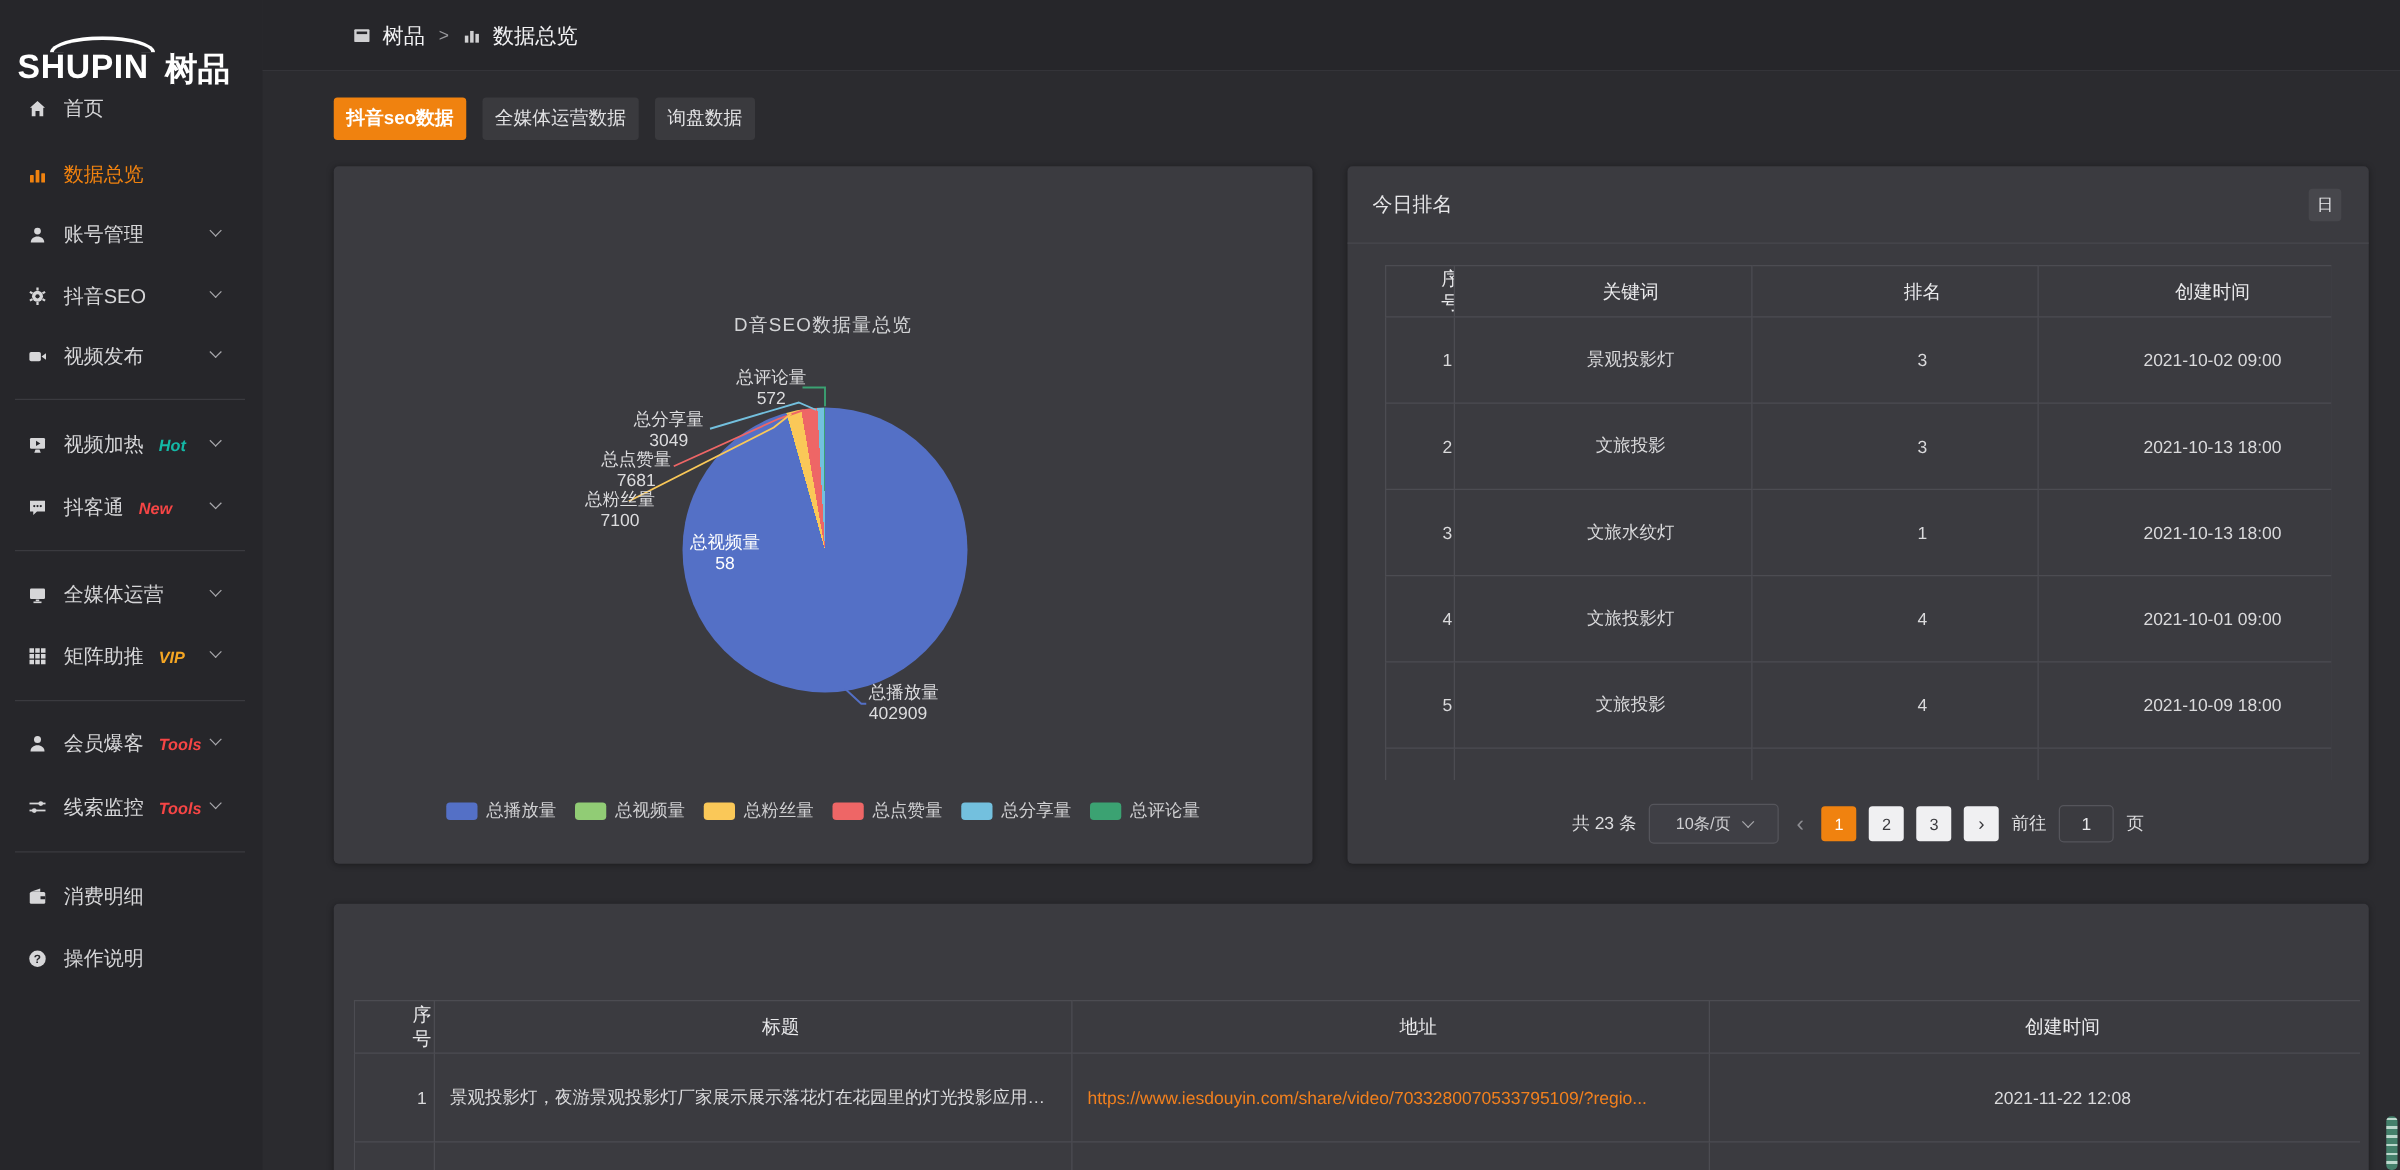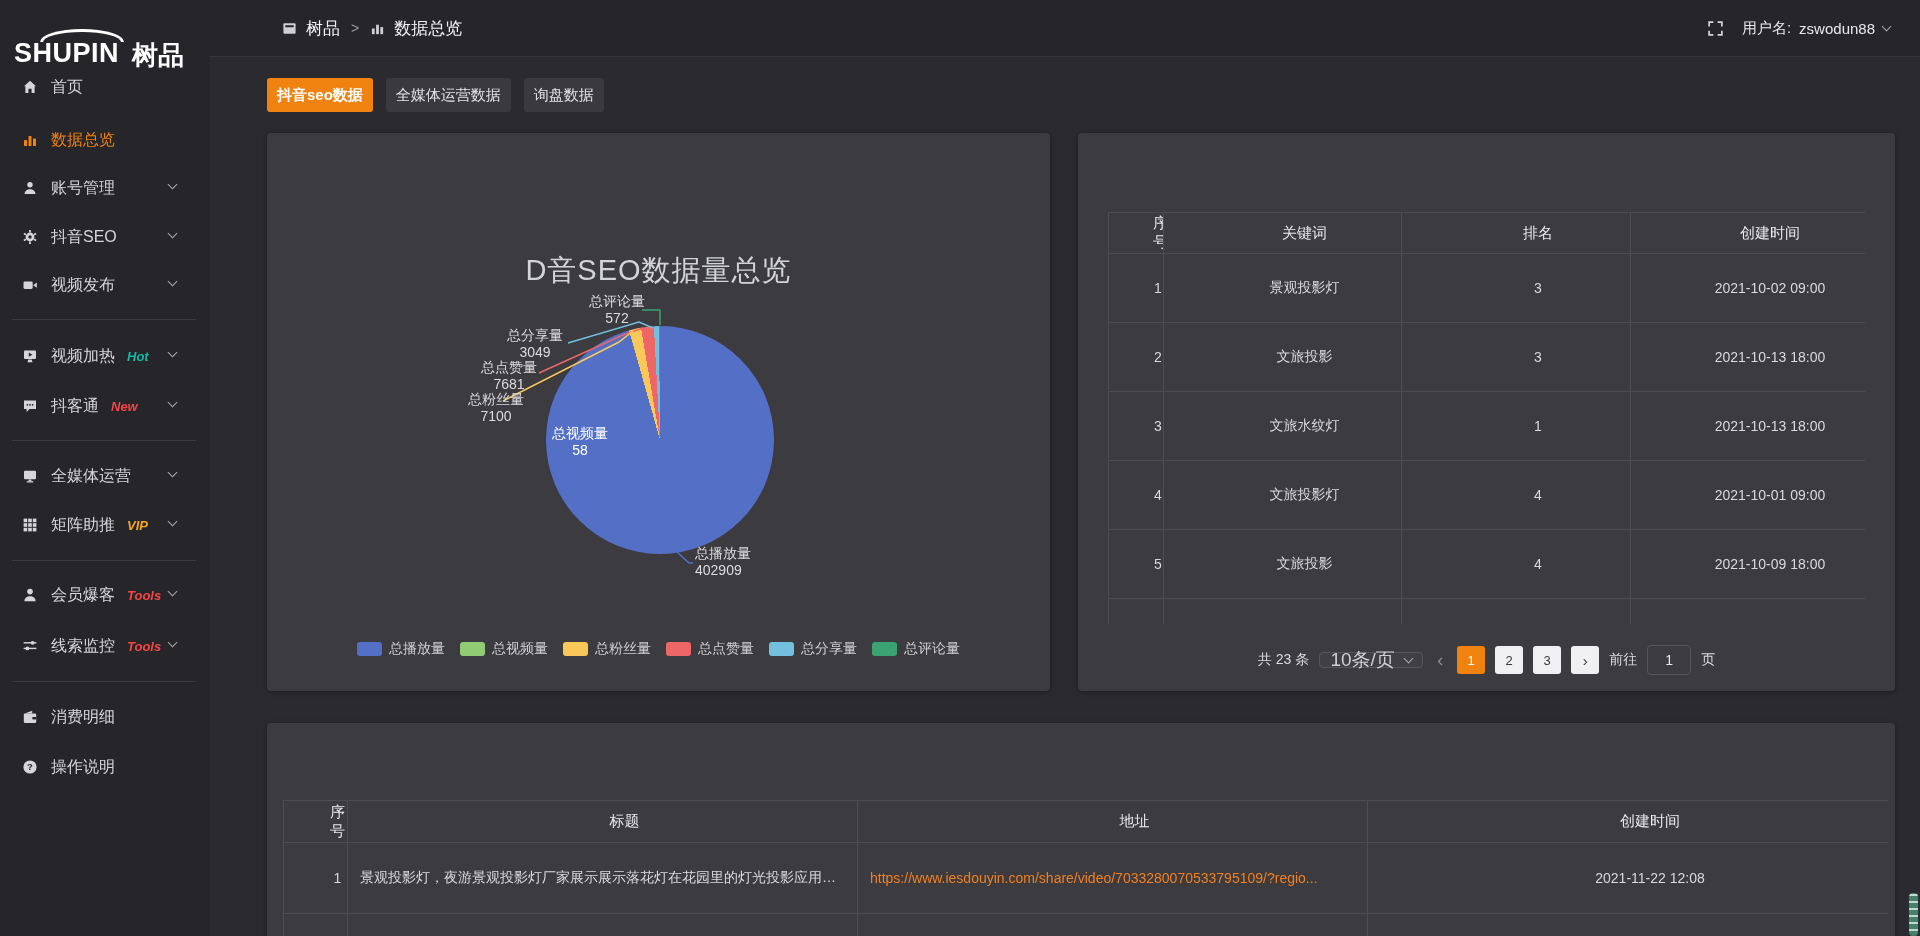--- a/index.html
+++ b/index.html
@@ -41,21 +41,21 @@
   
   .card { position:absolute; background:#3b3b40; border-radius:4px; box-shadow:0 1px 5px rgba(0,0,0,.35); }
   .card-head { position:relative; height:62px; border-bottom:1px solid #48484d; }
   .card-title { position:absolute; left:20px; top:21px; font-size:16px; color:#e8e8ea; }
   .corner-btn { position:absolute; right:22px; top:18px; width:26px; height:26px; background:#47474c; color:#ebebed; font-size:13px; display:flex; align-items:center; justify-content:center; border-radius:3px; border:none; cursor:pointer; }
   #card-overview { left:267px; top:133px; width:783px; height:558px; }
   #card-ranking  { left:1078px; top:133px; width:817px; height:558px; }
   #card-report   { left:267px; top:723px; width:1628px; height:260px; }
   
   .chart-area { position:absolute; left:0; top:62px; width:783px; height:496px; }
-  .chart-title { position:absolute; left:0; top:56px; width:100%; text-align:center; font-size:29px; color:#d3d4d6; letter-spacing:1px; }
+  .chart-title { position:absolute; left:0; top:56px; width:100%; text-align:center; font-size:15px; color:#d3d4d6; letter-spacing:1px; }
   .pie { position:absolute; left:279px; top:131px; width:228px; height:228px; border-radius:50%; }
   .callout { position:absolute; width:110px; text-align:center; font-size:14px; line-height:17px; color:#dcdcde; }
   .callout.inside { color:#fff; }
   .callout.left-align { text-align:left; }
   .lines { position:absolute; left:0; top:0; pointer-events:none; }
   .legend { position:absolute; left:0; top:445px; width:100%; display:flex; justify-content:center; align-items:center; gap:15px; }
   .legend-item { display:flex; align-items:center; gap:7px; cursor:pointer; }
   .legend-swatch { width:25px; height:14px; border-radius:3px; }
   .legend-label { font-size:14px; color:#d0d0d2; }
   
@@ -67,21 +67,21 @@
   .rank-table th { height:41px; }
   .rank-table td { height:69px; }
   .report-table-wrap { position:absolute; left:16px; top:77px; width:1605px; height:183px; overflow:hidden; }
   .report-table { width:1605px; }
   .report-table th { height:42px; }
   .report-table td { height:71px; }
   .cell-left { text-align:left; padding:0 12px; white-space:nowrap; text-overflow:ellipsis; }
   .link { color:#f2801e; cursor:pointer; }
   
   .pagination { position:absolute; left:0; right:0; bottom:16px; display:flex; justify-content:center; align-items:center; gap:10px; font-size:14px; color:#dcdcde; }
-  .page-size { display:flex; align-items:center; gap:10px; width:104px; height:16px; background:#3f3f45; border:1px solid #55555b; border-radius:4px; justify-content:center; cursor:pointer; font-size:19px; color:#cfcfd2; }
+  .page-size { display:flex; align-items:center; gap:10px; width:104px; height:32px; background:#3f3f45; border:1px solid #55555b; border-radius:4px; justify-content:center; cursor:pointer; font-size:13px; color:#cfcfd2; }
   .pg-arrow { background:none; border:none; color:#8f8f94; font-size:18px; cursor:pointer; padding:0 4px; }
   .pg-btn { width:28px; height:28px; border:none; border-radius:3px; background:#f0f0f2; color:#3a3a3e; font-size:13px; cursor:pointer; }
   .pg-btn.active { background:#f0820f; color:#fff; }
   .pg-next { width:28px; height:28px; border:none; border-radius:3px; background:#f0f0f2; color:#3a3a3e; font-size:15px; cursor:pointer; }
   .goto-input { width:44px; height:30px; background:transparent; border:1px solid #55555b; border-radius:4px; color:#e8e8ea; text-align:center; font-size:14px; }
   
   .scroll-nub { position:absolute; right:2px; top:893px; width:9px; height:43px; border-radius:4px; background:repeating-linear-gradient(0deg,#44806b 0 5px,#bcd9cd 5px 7px); cursor:pointer; }
   svg { display:block; }
 </style>
 </head>
@@ -283,32 +283,20 @@
     <span class="sep">&gt;</span>
     <span>
       <svg width="15" height="15" viewBox="0 0 16 16" fill="#cfcfd1">
           <rect x="2" y="8" width="3" height="6"></rect>
           <rect x="6.5" y="4" width="3" height="10"></rect>
           <rect x="11" y="6.5" width="3" height="7.5"></rect>
         </svg>
     </span>
     <span>数据总览</span>
   </div>
-  <div class="topbar-right">
-    <span>
-      <svg width="17" height="17" viewBox="0 0 16 16" fill="none" stroke="#d6d6d8" stroke-width="1.6">
-          <path d="M2 6V2h4M10 2h4v4M14 10v4h-4M6 14H2v-4"></path>
-        </svg>
-    </span>
-    <span class="username">
-      <span>用户名:</span>
-      <span>zswodun88</span>
-      <span class="chev"></span>
-    </span>
-  </div>
 </div>
 
 <div class="tabs">
   <button class="tab active">抖音seo数据</button>
   <button class="tab">全媒体运营数据</button>
   <button class="tab">询盘数据</button>
 </div>
 
 <div class="card" id="card-overview">
   <div class="chart-area">
@@ -372,20 +360,24 @@
         </span>
       <span class="legend-item">
           <span class="legend-swatch" style="background: rgb(59, 162, 114);"></span>
           <span class="legend-label">总评论量</span>
         </span>
     </div>
   </div>
 </div>
 
 <div class="card" id="card-ranking">
+  <div class="card-head">
+    <div class="card-title">今日排名</div>
+    <button class="corner-btn">日</button>
+  </div>
   <div class="rank-table-wrap">
     <table class="rank-table">
       <colgroup>
           <col style="width:55px">
           <col style="width:238px">
           <col style="width:229px">
           <col style="width:235px">
         </colgroup>
       <thead>
         <tr>

